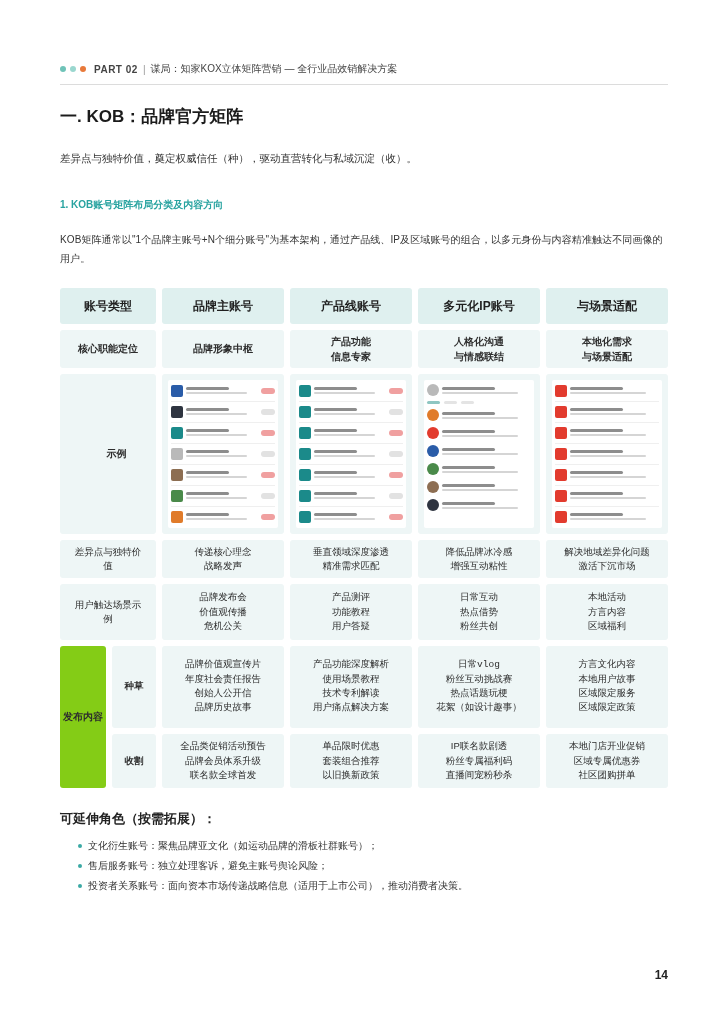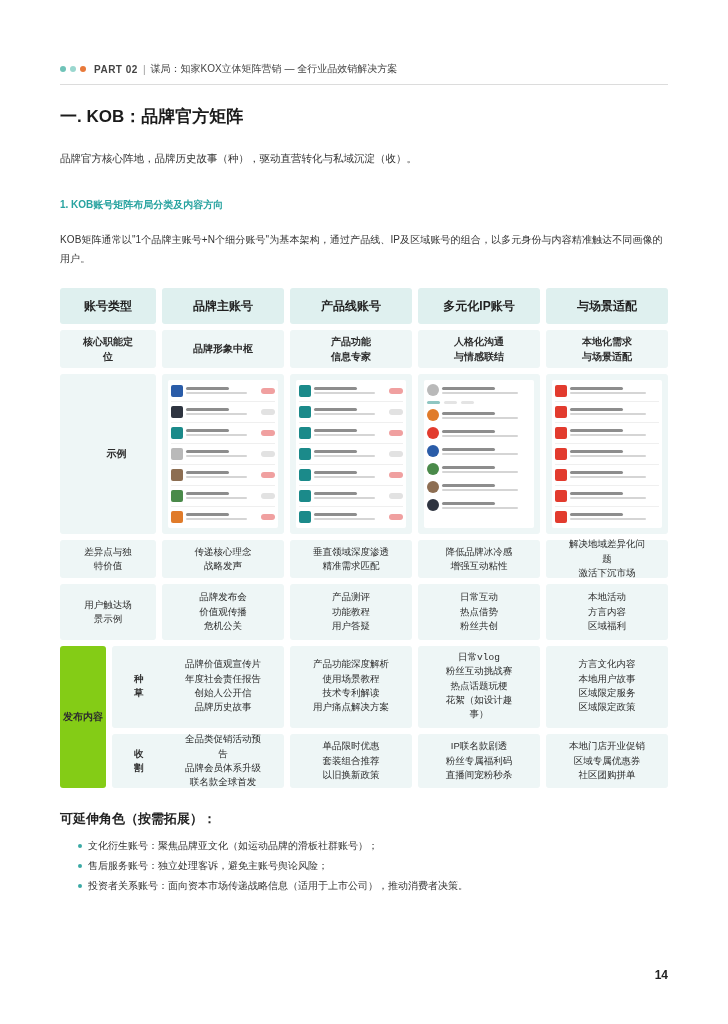--- a/index.html
+++ b/index.html
@@ -118,21 +118,21 @@
   .cell {
     background: #eef6f6;
     border-radius: 3px;
     display: flex;
     align-items: center;
     justify-content: center;
     text-align: center;
     font-size: 9.5px;
     color: #2d2d2d;
     line-height: 1.5;
-    padding: 5px 22px;
+    padding: 5px 12px;
     box-sizing: border-box;
   }
   .cell.head {
     background: #dff0ef;
     height: 36px;
     font-size: 12px;
     font-weight: bold;
     color: #1f1f1f;
   }
   .cell.head.lbl {
@@ -339,21 +339,21 @@
         <span class="dot d2"></span>
         <span class="dot d3"></span>
     </span>
     <span class="header-part">PART 02</span>
     <span class="header-sep">|</span>
     <span class="header-title">谋局：知家KOX立体矩阵营销 — 全行业品效销解决方案</span>
   </div>
   <div class="header-rule"></div>
 
   <h1 class="sec-title">一. KOB：品牌官方矩阵</h1>
-  <p class="sec-desc">品牌官方核心阵地，品牌历史故事（种），驱动直营转化与私域沉淀（收）。</p>
+  <p class="sec-desc">差异点与独特价值，奠定权威信任（种），驱动直营转化与私域沉淀（收）。</p>
   <h2 class="sub-title">1. KOB账号矩阵布局分类及内容方向</h2>
   <p class="sub-desc">KOB矩阵通常以"1个品牌主账号+N个细分账号"为基本架构，通过产品线、IP及区域账号的组合，以多元身份与内容精准触达不同画像的用户。</p>
 
   <div class="matrix">
 
     <div class="col-label">
       <div class="cell head lbl">账号类型</div>
       <div class="cell role">核心职能定位</div>
       <div class="cell example lblcell">示例</div>
       <div class="cell diff">差异点与独特价值</div>

